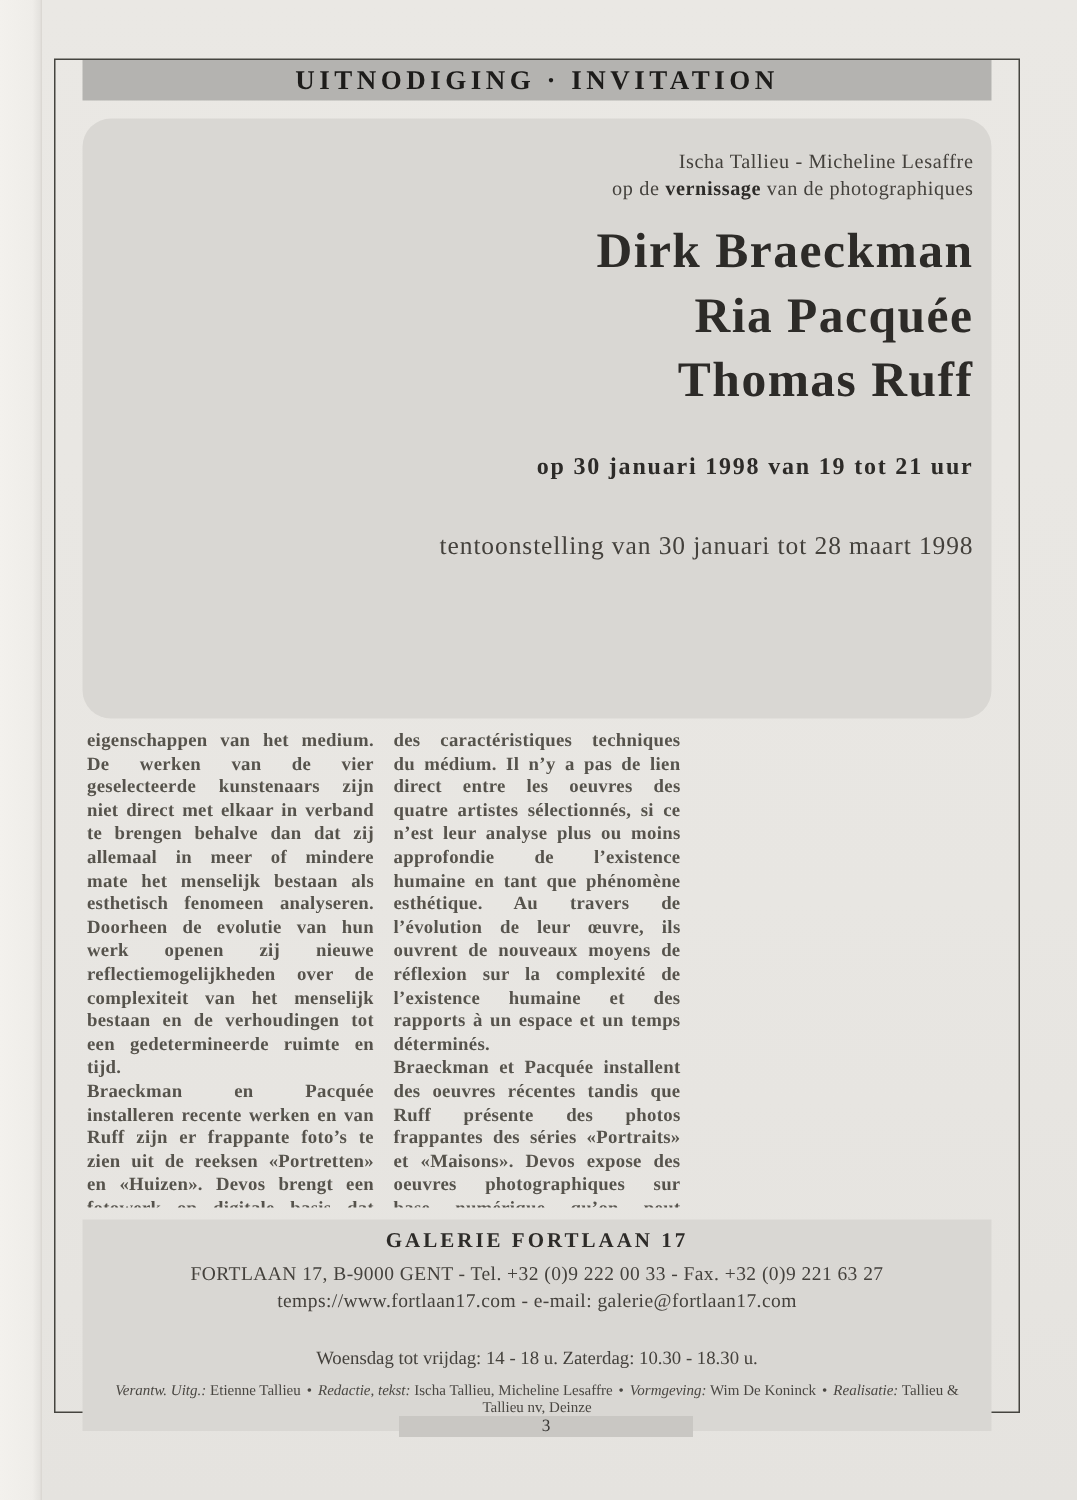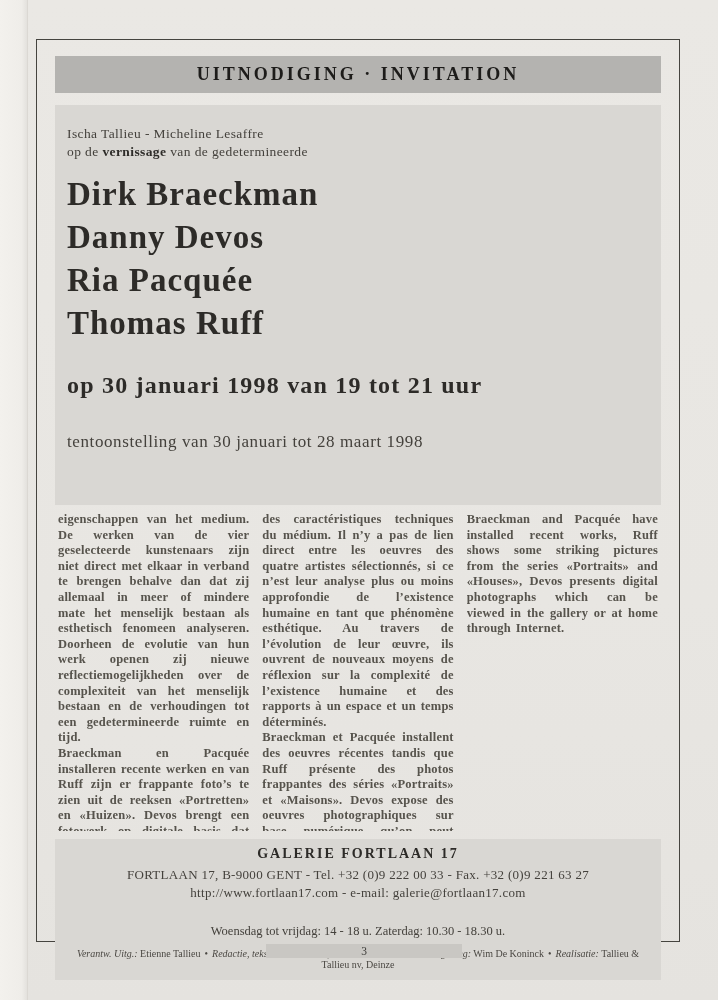--- a/index.html
+++ b/index.html
@@ -16,47 +16,48 @@
     border-right: 1px solid #dbd8d3;
   }
   .frame {
     position: absolute; left: 36px; top: 39px;
     width: 644px; height: 903px;
     border: 1.5px solid var(--frame-line, #45443f);
     box-sizing: border-box;
     background: transparent;
   }
   .banner {
-    margin: 16px 18px 0;
-    height: 37px;
+    margin: 0 18px 0;
+    height: 27px;
     background: var(--banner-bg, #b4b3b0);
     display: flex; align-items: center; justify-content: center;
     font-size: 18px; font-weight: 700; letter-spacing: 3px;
     color: var(--ink-dark, #1d1c1a);
   }
   .invite-panel {
     margin: 12px 18px 0;
     height: 400px; box-sizing: border-box;
     background: var(--panel-bg, #d9d7d3);
-    text-align: left;
+    text-align: right;
     padding: 20px 12px 0;
+    border-radius: 19px;
   }
   .intro-line {
     font-size: 13.5px; line-height: 18px; letter-spacing: 0.4px;
     color: var(--ink-mid, #44413c);
   }
   .intro-line b { color: #2e2c29; }
   .artists { margin-top: 12px; }
   .artist-name {
     font-size: 33px; line-height: 43px; font-weight: 700;
     letter-spacing: 1px; color: var(--ink-display, #2d2b28);
   }
   .opening {
     margin-top: 27px;
-    font-size: 24px; font-weight: 700; letter-spacing: 1.2px;
+    font-size: 16px; font-weight: 700; letter-spacing: 1.2px;
     color: var(--ink-display, #2d2b28);
   }
   .expo-dates {
     margin-top: 33px;
     font-size: 17px; letter-spacing: 0.6px;
     color: var(--ink-mid, #44413c);
   }
   .columns {
     margin: 7px 18px 0;
     height: 319px;
@@ -103,51 +104,49 @@
 <div class="photo-edge"></div>
 
 <div class="frame">
 
   <div class="banner">
     <span>UITNODIGING · INVITATION</span>
   </div>
 
   <div class="invite-panel">
     <div class="intro-line">Ischa Tallieu - Micheline Lesaffre</div>
-    <div class="intro-line"><span>op de </span><b>vernissage</b><span> van de gedetermineerde</span></div>
+    <div class="intro-line"><span>op de </span><b>vernissage</b><span> van de photographiques</span></div>
 
     <div class="artists">
       <div class="artist-name">Dirk Braeckman</div>
-      <div class="artist-name">Danny Devos</div>
       <div class="artist-name">Ria Pacquée</div>
       <div class="artist-name">Thomas Ruff</div>
     </div>
 
     <div class="opening">op 30 januari 1998 van 19 tot 21 uur</div>
     <div class="expo-dates">tentoonstelling van 30 januari tot 28 maart 1998</div>
   </div>
 
   <div class="columns">
     <div class="column">
       <p>eigenschappen van het medium. De werken van de vier geselecteerde kunstenaars zijn niet direct met elkaar in verband te brengen behalve dan dat zij allemaal in meer of mindere mate het menselijk bestaan als esthetisch fenomeen analyseren. Doorheen de evolutie van hun werk openen zij nieuwe reflectiemogelijkheden over de complexiteit van het menselijk bestaan en de verhoudingen tot een gedetermineerde ruimte en tijd.</p>
       <p>Braeckman en Pacquée installeren recente werken en van Ruff zijn er frappante foto’s te zien uit de reeksen «Portretten» en «Huizen». Devos brengt een fotowerk op digitale basis dat men in de galerie of thuis via Internet kan bekijken.</p>
     </div>
     <div class="column">
       <p>des caractéristiques techniques du médium. Il n’y a pas de lien direct entre les oeuvres des quatre artistes sélectionnés, si ce n’est leur analyse plus ou moins approfondie de l’existence humaine en tant que phénomène esthétique. Au travers de l’évolution de leur œuvre, ils ouvrent de nouveaux moyens de réflexion sur la complexité de l’existence humaine et des rapports à un espace et un temps déterminés.</p>
       <p>Braeckman et Pacquée installent des oeuvres récentes tandis que Ruff présente des photos frappantes des séries «Portraits» et «Maisons». Devos expose des oeuvres photographiques sur base numérique qu’on peut regarder dans la galerie ou à la maison au moyen d’Internet.</p>
     </div>
     <div class="column">
-      <p>Braeckman and Pacquée have installed recent works, Ruff shows some striking pictures from the series «Portraits» and «Houses», Devos presents digital photographs which can be viewed in the gallery or at home through Internet.</p>
     </div>
   </div>
 
   <div class="footer-panel">
     <div class="gallery-name">GALERIE FORTLAAN 17</div>
     <div class="address-line">FORTLAAN 17, B-9000 GENT - Tel. +32 (0)9 222 00 33 - Fax. +32 (0)9 221 63 27</div>
-    <div class="web-line">http://www.fortlaan17.com - e-mail: galerie@fortlaan17.com</div>
+    <div class="web-line">temps://www.fortlaan17.com - e-mail: galerie@fortlaan17.com</div>
     <div class="hours-line">Woensdag tot vrijdag: 14 - 18 u. Zaterdag: 10.30 - 18.30 u.</div>
     <div class="credits-line">
       <span class="credit-item"><span class="credit-label">Verantw. Uitg.:</span> <span>Etienne Tallieu</span></span><span class="credit-sep">•</span><span class="credit-item"><span class="credit-label">Redactie, tekst:</span> <span>Ischa Tallieu, Micheline Lesaffre</span></span><span class="credit-sep">•</span><span class="credit-item"><span class="credit-label">Vormgeving:</span> <span>Wim De Koninck</span></span><span class="credit-sep">•</span><span class="credit-item"><span class="credit-label">Realisatie:</span> <span>Tallieu &amp; Tallieu nv, Deinze</span></span>
     </div>
   </div>
 
 </div>
 
 <div class="page-band">
   <span>3</span>

